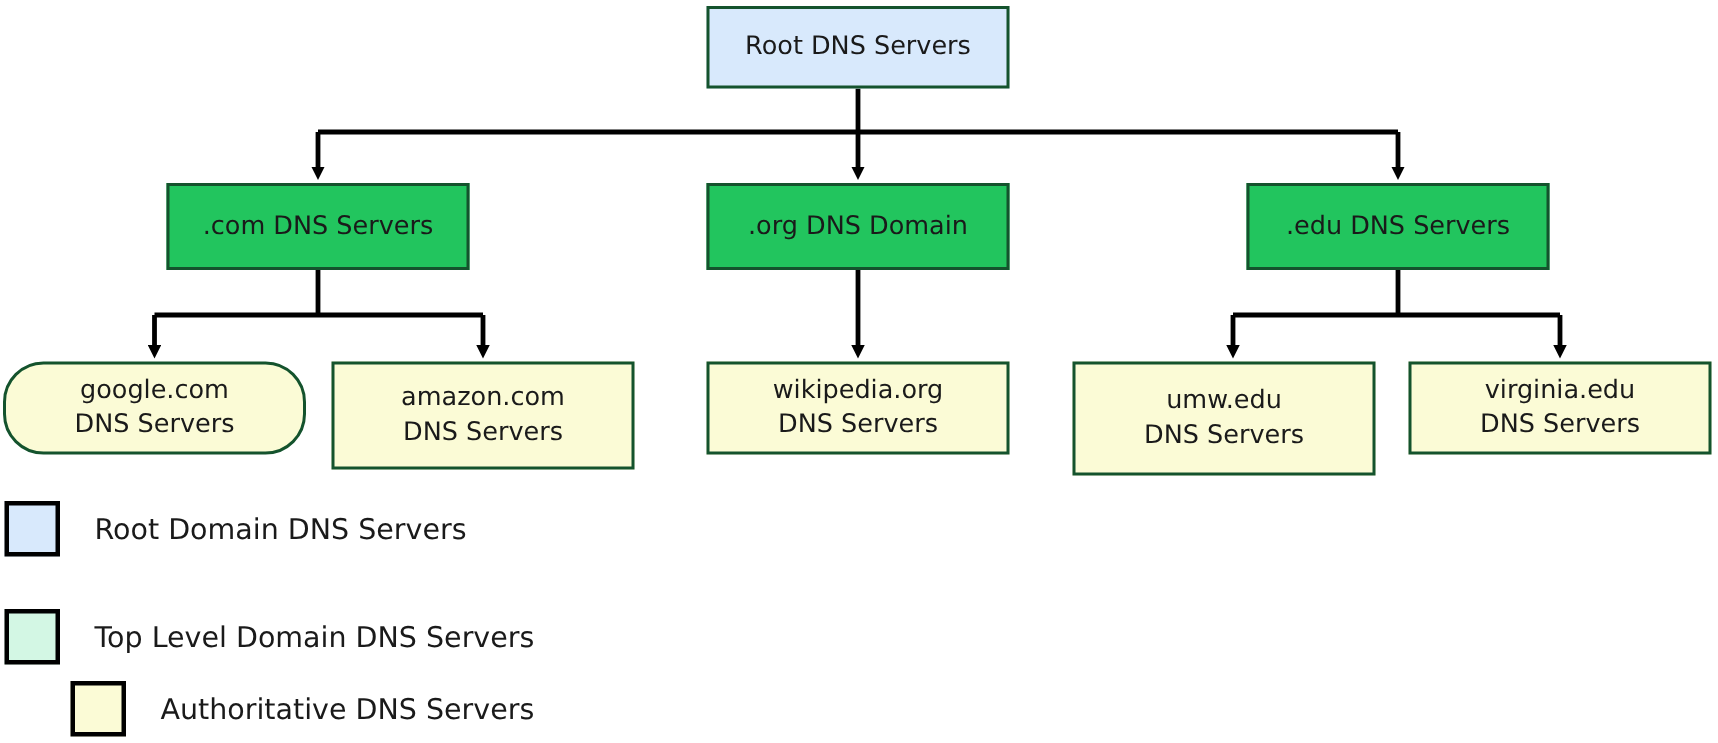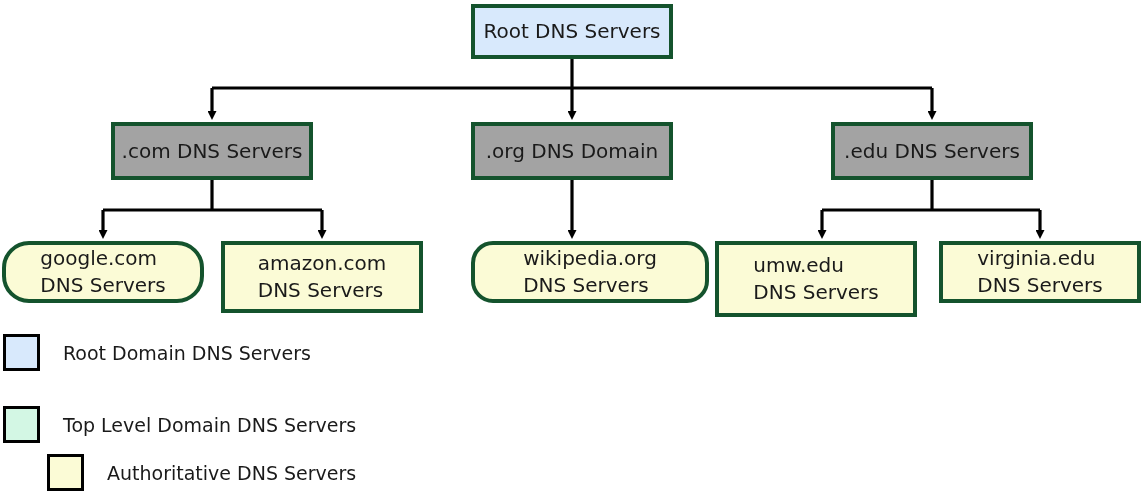--- a/index.html
+++ b/index.html
@@ -22,47 +22,47 @@
     position: absolute;
     left: 0;
     top: 0;
     width: 1145px;
     height: 495px;
     pointer-events: none;
   }
   .node {
     position: absolute;
     box-sizing: border-box;
-    border: 4px solid #14532d;
+    border: 2px solid #14532d;
     display: flex;
     align-items: center;
     justify-content: center;
-    text-align: left;
+    text-align: center;
     color: #1a1a1a;
-    font-size: 20px;
+    font-size: 17px;
     line-height: 1.35;
     z-index: 3;
     white-space: pre-line;
   }
   .node-root   { background: #d8e9fc; }
-  .node-tld    { background: #a3a3a3; }
+  .node-tld    { background: #22c55e; }
   .node-auth   { background: #fbfbd6; }
 
   
   #node-root { left: 471px; top: 4px; width: 202px; height: 55px; }
 
   
   #node-tld-com { left: 111px; top: 122px; width: 202px; height: 58px; }
   #node-tld-org { left: 471px; top: 122px; width: 202px; height: 58px; }
   #node-tld-edu { left: 831px; top: 122px; width: 202px; height: 58px; }
 
   
   #node-auth-google   { left: 2px;   top: 241px; width: 202px; height: 62px; border-radius: 27px; }
   #node-auth-amazon   { left: 221px; top: 241px; width: 202px; height: 72px; }
-  #node-auth-wikipedia{ left: 471px; top: 241px; width: 238px; height: 62px; border-radius: 22px; }
+  #node-auth-wikipedia{ left: 471px; top: 241px; width: 202px; height: 62px; }
   #node-auth-umw      { left: 715px; top: 241px; width: 202px; height: 76px; }
   #node-auth-virginia { left: 939px; top: 241px; width: 202px; height: 62px; }
 
   
   #legend {
     position: absolute;
     left: 3px;
     top: 334px;
     width: 600px;
   }

